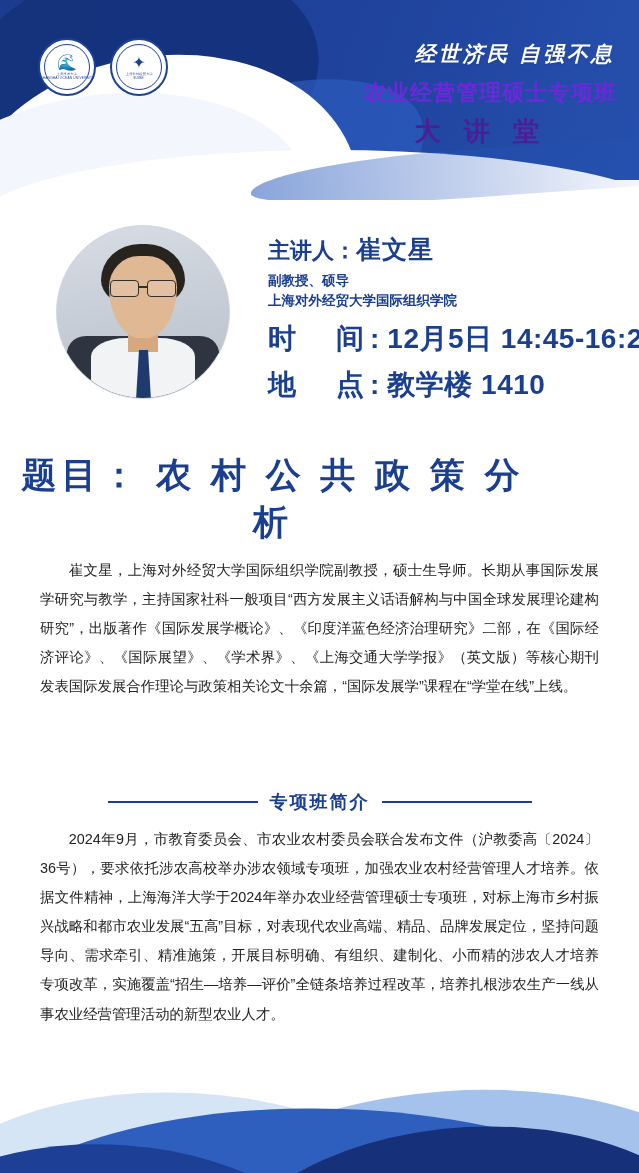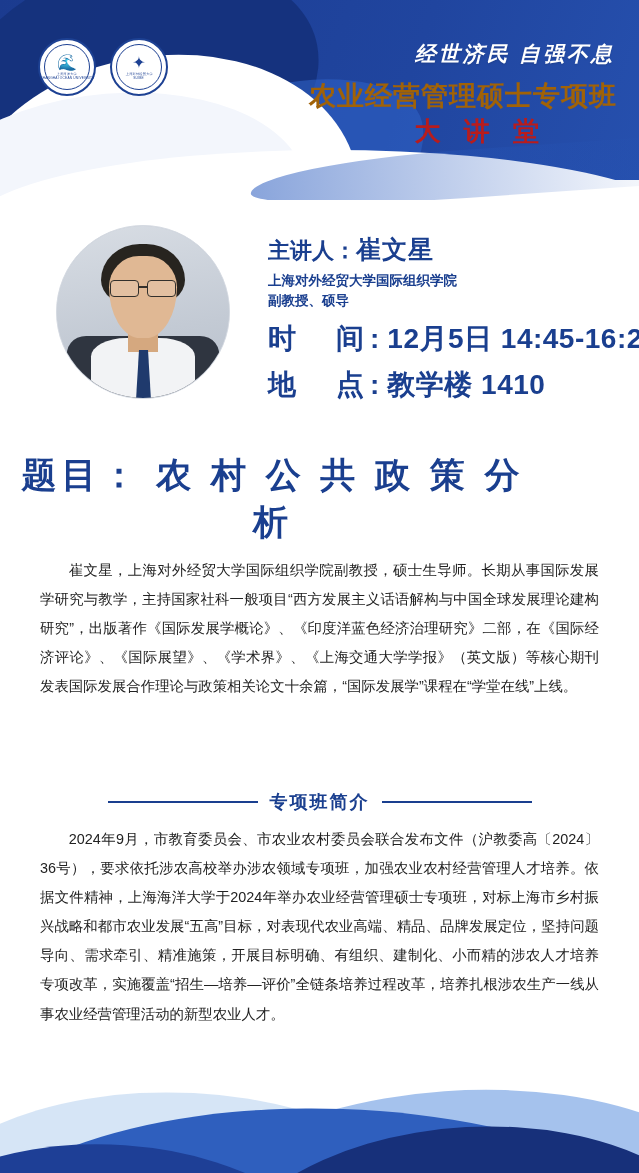--- a/index.html
+++ b/index.html
@@ -152,33 +152,33 @@
     color: #ffffff;
     letter-spacing: 3px;
     font-weight: bold;
     z-index: 6;
     text-shadow: 0 1px 2px rgba(0,0,0,0.15);
   }
   .banner-title {
     position: absolute;
     right: 22px;
     top: 78px;
-    font-size: 27px;
-    font-weight: bold;
-    color: #a16207;
+    font-size: 22px;
+    font-weight: bold;
+    color: #6d28d9;
     letter-spacing: 1px;
     z-index: 6;
   }
   .banner-sub {
     position: absolute;
     right: 92px;
     top: 114px;
     font-size: 26px;
     font-weight: bold;
-    color: #b91c1c;
+    color: #4c1d95;
     letter-spacing: 8px;
     z-index: 6;
   }
 
   
   .speaker {
     position: absolute;
     left: 0; top: 215px;
     width: 639px;
     height: 200px;
@@ -460,22 +460,22 @@
         <div class="bridge"></div>
         <div class="lens r"></div>
       </div>
     </div>
 
     <div class="speaker-info">
       <div class="si-row1">
         <span>主讲人：</span><span class="name">崔文星</span>
       </div>
       <div class="si-affil">
+        <div>副教授、硕导</div>
         <div>上海对外经贸大学国际组织学院</div>
-        <div>副教授、硕导</div>
       </div>
       <div class="si-line">
         <span class="lbl">时　间:</span><span class="val">12月5日  14:45-16:20</span>
       </div>
       <div class="si-line">
         <span class="lbl">地　点:</span><span class="val">教学楼 1410</span>
       </div>
     </div>
   </div>
 

